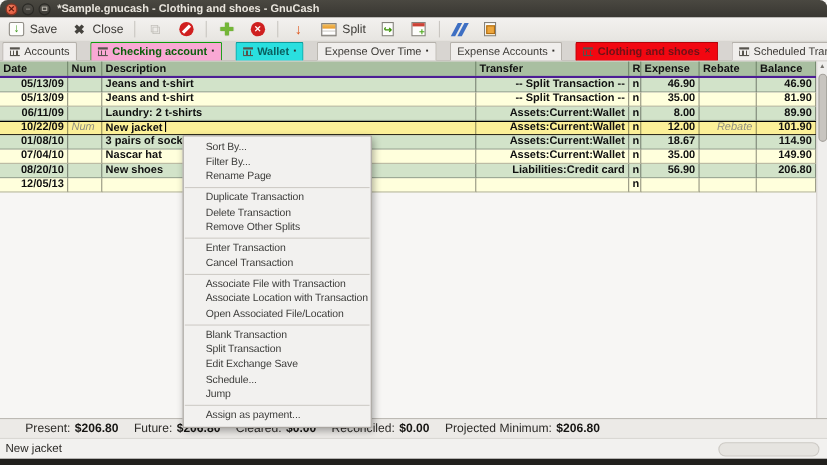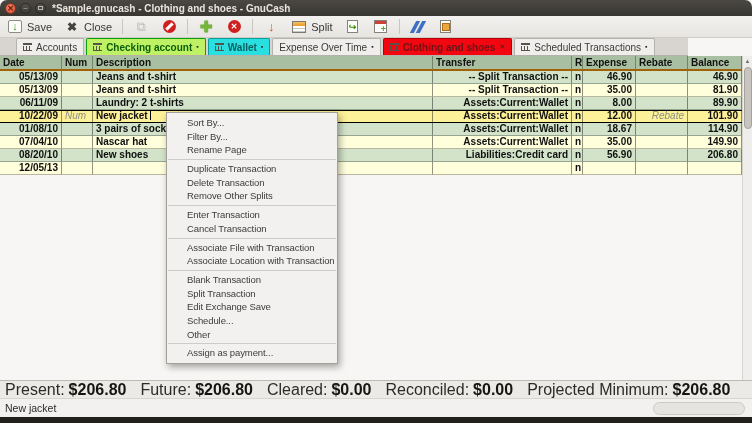--- a/index.html
+++ b/index.html
@@ -46,64 +46,64 @@
   .sched-ic::before { content:""; position:absolute; left:0; top:0; right:0; height:3px; background:#cc4236; }
   .sched-ic::after { content:"+"; position:absolute; right:0px; bottom:-2px; color:#4faa1e; font-weight:900; font-size:9px; }
   .recon-ic { position:relative; width:16px; height:14px; }
   .recon-ic i { position:absolute; top:1px; width:4px; height:12px; background:#3e6fc3; transform:skewX(-28deg); }
   .recon-ic i:first-child { left:3px; } .recon-ic i:last-child { left:9px; }
   .doc-ic { width:11px; height:13px; background:#fdfdfb; border:1px solid #85827c; position:relative; }
   .doc-ic::after { content:""; position:absolute; left:1px; bottom:1px; width:6px; height:6px; background:#eda63c; border:1px solid #b06e14; }
   .disabled { opacity:.5; }
 
   
-  .tabbar { position:absolute; left:0; top:38px; width:688px; height:18px;
-    background:#d8d5d1; border-bottom:1px solid #b5b1ab; display:flex; align-items:flex-end; padding-left:16px; gap:2px; }
+  .tabbar { position:absolute; left:0; top:38px; width:752px; height:18px;
+    background:#d8d5d1; border-bottom:1px solid #b5b1ab; display:flex; align-items:flex-end; padding-left:2px; gap:12px; }
   .tab { height:17px; display:flex; align-items:center; gap:4px; padding:0 6px;
     background:#f0eeec; border:1px solid #b5b1ab; border-bottom:none; border-radius:2px 2px 0 0;
     font-size:10px; color:#3b3935; white-space:nowrap; }
   .tab .bank-icon { width:9px; height:8px; display:inline-block;
     background:linear-gradient(#56534d,#56534d) 0 0/9px 2px no-repeat,
       repeating-linear-gradient(90deg,#56534d 0 1px, transparent 1px 3px) 0 3px/9px 4px no-repeat,
       linear-gradient(#56534d,#56534d) 0 7px/9px 1px no-repeat; }
   .tab .tclose { font-size:7px; color:#2e2c29; line-height:8px; }
 
   
   .register { position:absolute; left:0; top:56px; width:752px; height:324px; background:#f7f6f4; }
   .vscroll { position:absolute; right:0; top:0; width:10px; height:324px; background:#efeeec; border-left:1px solid #d6d3cf; }
   .vscroll .uparrow { display:block; text-align:center; font-size:6px; color:#73706a; line-height:10px; }
   .vscroll .thumb { position:absolute; left:1px; top:11px; width:8px; height:62px; background:#c8c5c0; border:1px solid #a5a29c; border-radius:4px; }
   .grid-row { display:grid; grid-template-columns:62px 31px 340px 139px 11px 53px 52px 54px; width:742px; }
-  .thead { height:15px; background:#a9bfa1; border-bottom:2px solid #a16207; }
+  .thead { height:15px; background:#a9bfa1; border-bottom:2px solid #4c1d95; }
   .thead .hcell { font-size:10px; font-weight:bold; color:#111; line-height:13px; padding:0 3px;
     border-right:1px solid #72856c; overflow:hidden; }
   .trow { height:13px; }
   .trow .cell { font-size:10px; font-weight:bold; color:#101010; line-height:12px; padding:0 3px;
     border-right:1px solid rgba(0,0,0,.42); border-bottom:1px solid rgba(0,0,0,.28);
     overflow:hidden; white-space:nowrap; }
   .trow.green { background:#d2e3c9; }
   .trow.cream { background:#ffffdc; }
   .trow.selected { background:#fcf098; box-shadow:inset 0 1px #000, inset 0 -1px #000; }
   .cell.r-align { text-align:right; }
   .cell.c-align { text-align:center; }
   .cell .ph { font-weight:normal; font-style:italic; color:#8f8f82; }
   .caret { display:inline-block; width:1px; height:10px; background:#000; vertical-align:-1px; margin-left:2px; }
 
   
-  .ctxmenu { position:absolute; left:166px; top:112px; width:172px;
+  .ctxmenu { position:absolute; left:166px; top:123px; width:172px;
     background:#f2f1ef; border:1px solid #a39f99; box-shadow:2px 3px 7px rgba(0,0,0,.35);
     padding:3px 0; z-index:50; }
   .mitem { height:13.7px; line-height:13.7px; font-size:9.5px; color:#3c3c3a;
     padding-left:20px; letter-spacing:-0.1px; white-space:nowrap; }
   .msep { height:1px; background:#cfccc7; margin:2px 1px; }
 
   
   .summarybar { position:absolute; left:0; top:380px; width:752px; height:18px;
     background:#eceae7; border-top:1px solid #bdbab4; display:flex; align-items:center;
-    gap:14px; padding-left:5px; font-size:16px; color:#2d2b28; }
+    gap:14px; padding-left:23px; font-size:11px; color:#2d2b28; }
   .sumitem { display:flex; gap:4px; white-space:nowrap; }
   .sumitem b { font-weight:bold; color:#161513; }
   .statusbar { position:absolute; left:0; top:398px; width:752px; height:19px;
     background:#f2f1ef; border-top:1px solid #d8d5d1; display:flex; align-items:center;
     font-size:10.5px; color:#2d2b28; padding-left:5px; }
   .progresspill { position:absolute; right:7px; top:3px; width:92px; height:13px;
     background:#e6e4e0; border:1px solid #cdcac5; border-radius:7px; }
   .bottomstrip { position:absolute; left:0; top:417px; width:752px; height:6px; background:#21201d; }
 </style>
 </head>
@@ -183,32 +183,36 @@
           <span class="doc-ic"></span>
         </span>
     </div>
   </div>
 
   <div class="tabbar" id="tabbar">
       <div class="tab">
         <span class="bank-icon"></span>
         <span class="tab-label" style="color: rgb(59, 57, 53);">Accounts</span>
       </div>
-      <div class="tab" style="background: #bef264; border-color: rgb(13, 158, 13);">
+      <div class="tab" style="background: #f9a8d4; border-color: rgb(13, 158, 13);">
         <span class="bank-icon"></span>
         <span class="tab-label" style="color: rgb(11, 94, 11); font-weight: bold;">Checking account</span>
         <span class="tclose">▪</span>
       </div>
       <div class="tab" style="background: rgb(42, 223, 223); border-color: rgb(12, 156, 156); align-items: center;">
         <span class="bank-icon"></span>
         <span class="tab-label" style="color: rgb(10, 95, 95); font-weight: bold;">Wallet</span>
         <span class="tclose">▪</span>
       </div>
       <div class="tab">
         <span class="tab-label" style="color: rgb(59, 57, 53);">Expense Over Time</span>
+        <span class="tclose">▪</span>
+      </div>
+      <div class="tab">
+        <span class="tab-label" style="color: rgb(59, 57, 53);">Expense Accounts</span>
         <span class="tclose">▪</span>
       </div>
       <div class="tab active" style="background: rgb(242, 7, 17); border-color: rgb(180, 0, 8);">
         <span class="bank-icon"></span>
         <span class="tab-label" style="color: rgb(110, 18, 23); font-weight: bold;">Clothing and shoes</span>
         <span class="tclose">✕</span>
       </div>
       <div class="tab">
         <span class="bank-icon"></span>
         <span class="tab-label" style="color: rgb(59, 57, 53); text-align: right;">Scheduled Transactions</span>
@@ -322,26 +326,27 @@
       <div class="msep"></div>
       <div class="mitem">Duplicate Transaction</div>
       <div class="mitem">Delete Transaction</div>
       <div class="mitem">Remove Other Splits</div>
       <div class="msep"></div>
       <div class="mitem">Enter Transaction</div>
       <div class="mitem">Cancel Transaction</div>
       <div class="msep"></div>
       <div class="mitem">Associate File with Transaction</div>
       <div class="mitem">Associate Location with Transaction</div>
+      <div class="mitem">Open Associated File/Location</div>
       <div class="msep"></div>
       <div class="mitem">Blank Transaction</div>
       <div class="mitem">Split Transaction</div>
       <div class="mitem">Edit Exchange Save</div>
       <div class="mitem">Schedule...</div>
-      <div class="mitem">Other</div>
+      <div class="mitem">Jump</div>
       <div class="msep"></div>
       <div class="mitem">Assign as payment...</div>
     </div>
 
   <div class="summarybar" id="summarybar">
       <span class="sumitem">
         <span>Present:</span>
         <b>$206.80</b>
       </span>
       <span class="sumitem">

